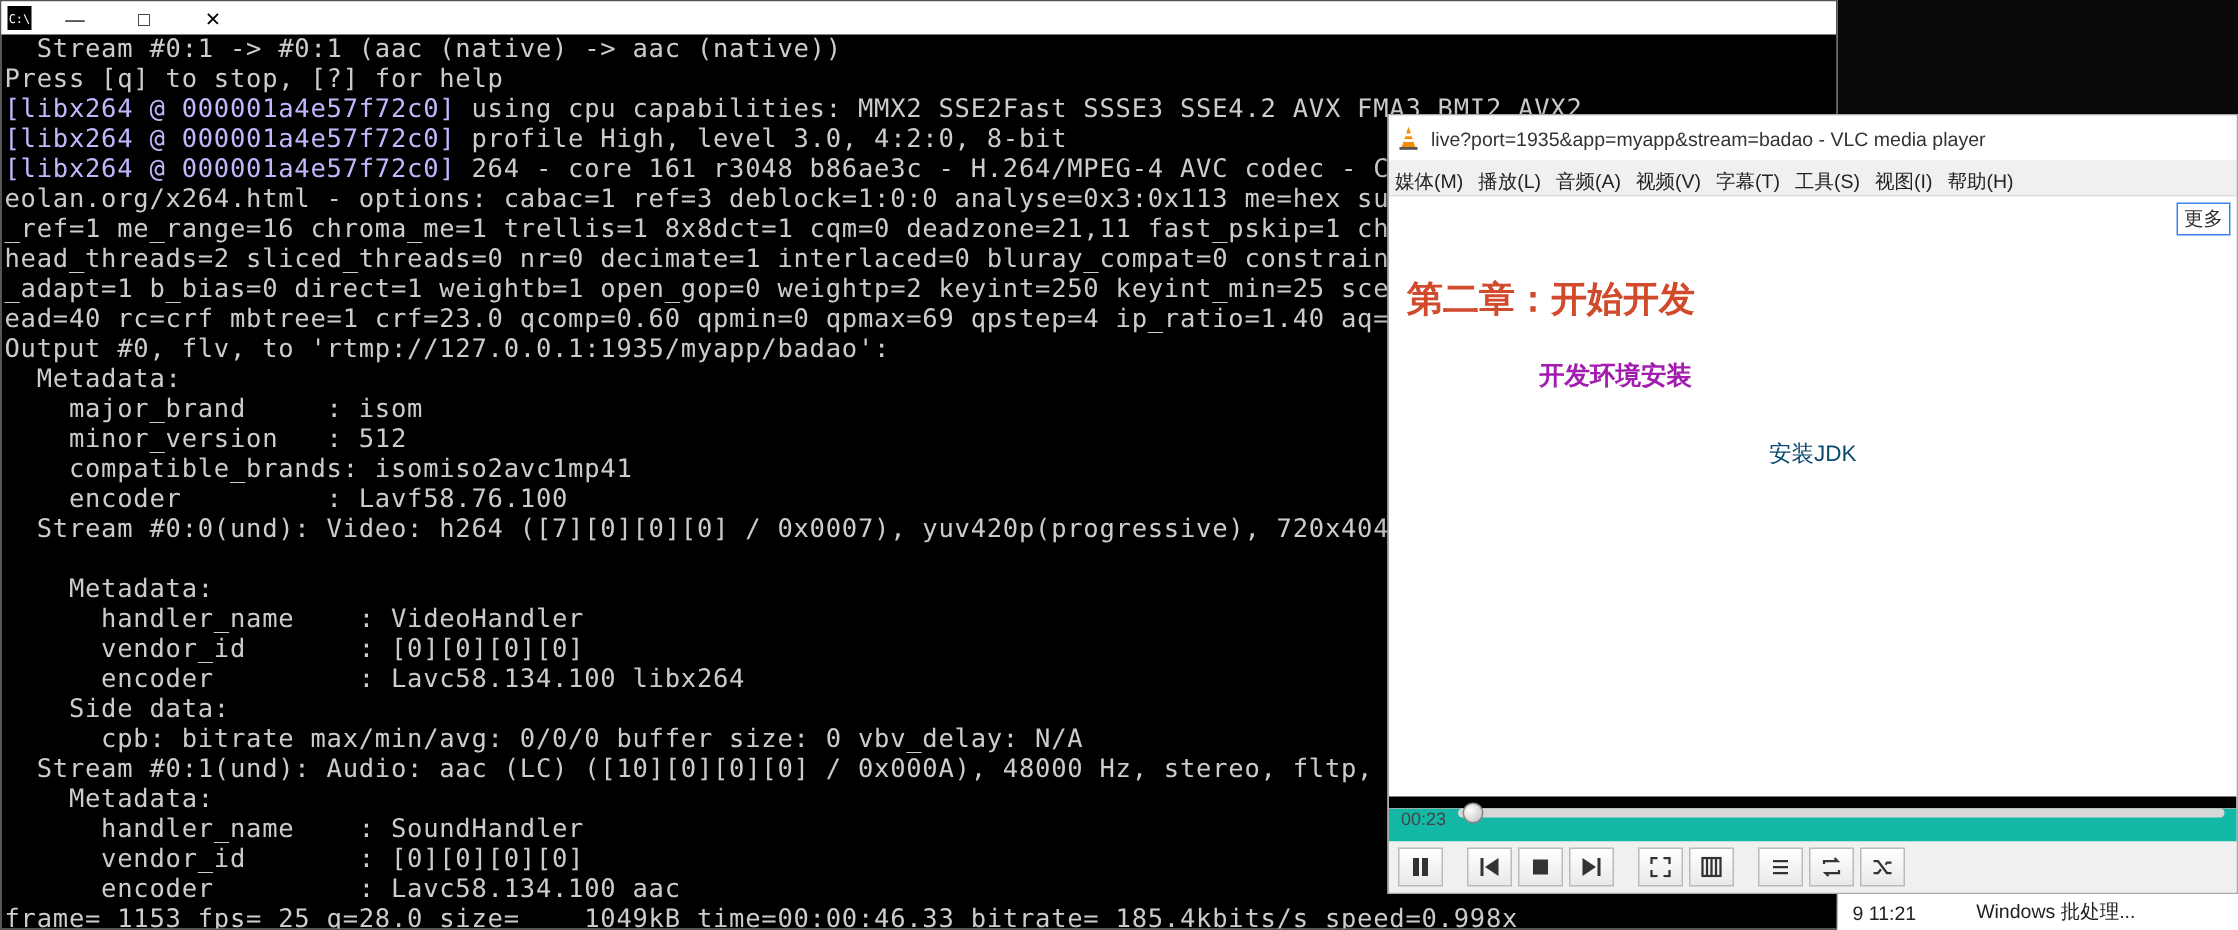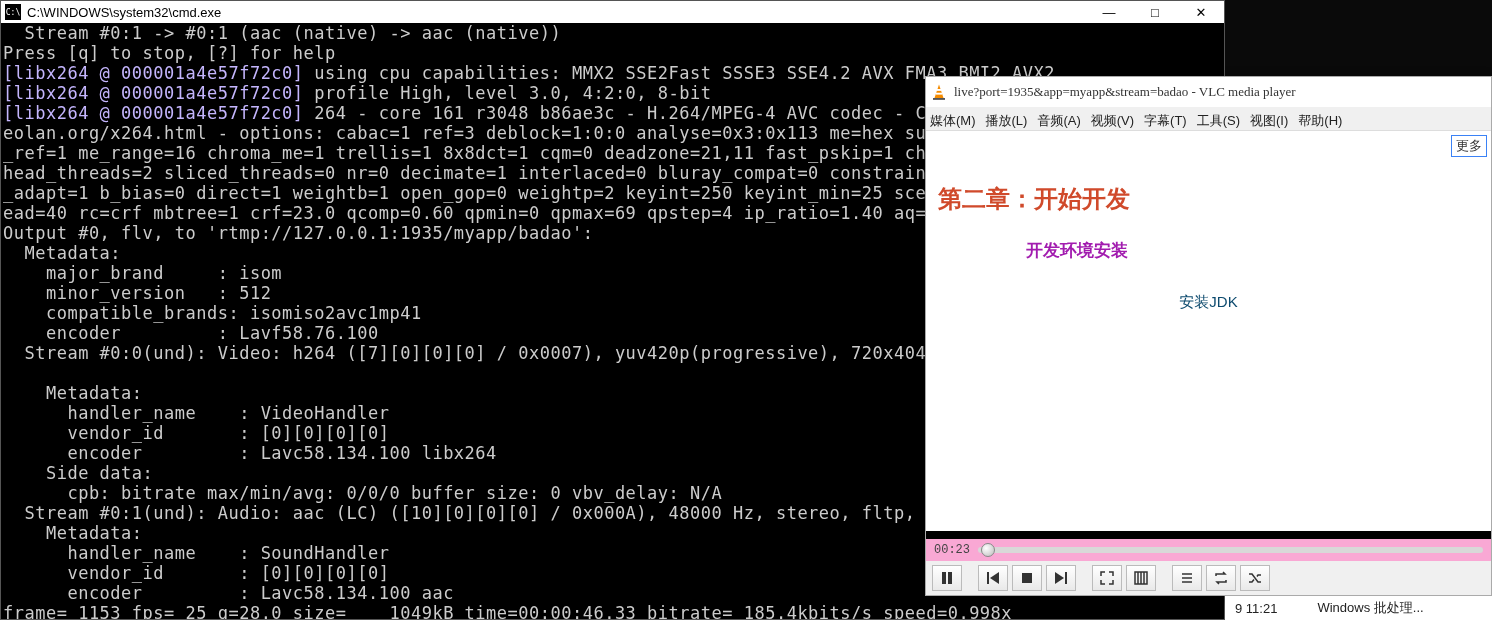--- a/index.html
+++ b/index.html
@@ -67,21 +67,20 @@
     border: 1px solid #aaa;
     display: flex; flex-direction: column;
     box-shadow: 0 4px 12px rgba(0,0,0,.25);
   }
   .vlc-titlebar {
     height: 30px;
     background: #ffffff;
     display: flex; align-items: center;
     font-size: 13px; color: #333;
     padding-left: 4px;
-    font-family: Liberation Serif, serif;
   }
   .vlc-cone {
     width: 18px; height: 18px;
     margin-right: 6px;
     display: inline-block;
   }
   .vlc-menu {
     height: 24px;
     background: #f0f0f0;
     display: flex; align-items: flex-end;
@@ -125,26 +124,25 @@
     font-size: 15px;
     font-family: "Microsoft YaHei", sans-serif;
   }
   .video-bottom-bar {
     position: absolute; bottom: 0; left: 0; right: 0;
     height: 8px; background: #000;
   }
 
   .vlc-seek {
     height: 22px;
-    background: #f9a8d4;
-    display: flex; align-items: center;
+    background: #14b8a6;
+    display: flex; 
     padding: 0 8px;
     font-size: 12px; color: #444;
     gap: 8px;
-    font-family: Liberation Mono, monospace;
   }
   .seek-track {
     flex: 1; height: 6px;
     background: #d8d8d8;
     border-radius: 3px;
     position: relative;
   }
   .seek-knob {
     position: absolute; left: 0; top: 50%;
     width: 14px; height: 14px;
@@ -185,21 +183,20 @@
   }
 </style>
 </head>
 <body>
 
 <div class="dark-bg"></div>
 
 <div class="cmd-window">
   <div class="cmd-titlebar">
     <span class="cmd-icon">C:\</span>
-    <span class="cmd-title">C:\WINDOWS\system32\cmd.exe</span>
     <span class="btn">—</span>
     <span class="btn">□</span>
     <span class="btn close">✕</span>
   </div>
   <div class="cmd-body" id="cmd-body">  Stream #0:1 -&gt; #0:1 (aac (native) -&gt; aac (native))
 Press [q] to stop, [?] for help
 <span class="cyan">[libx264 @ 000001a4e57f72c0]</span> using cpu capabilities: MMX2 SSE2Fast SSSE3 SSE4.2 AVX FMA3 BMI2 AVX2
 <span class="cyan">[libx264 @ 000001a4e57f72c0]</span> profile High, level 3.0, 4:2:0, 8-bit
 <span class="cyan">[libx264 @ 000001a4e57f72c0]</span> 264 - core 161 r3048 b86ae3c - H.264/MPEG-4 AVC codec - Copyleft
 eolan.org/x264.html - options: cabac=1 ref=3 deblock=1:0:0 analyse=0x3:0x113 me=hex subme=7 p

